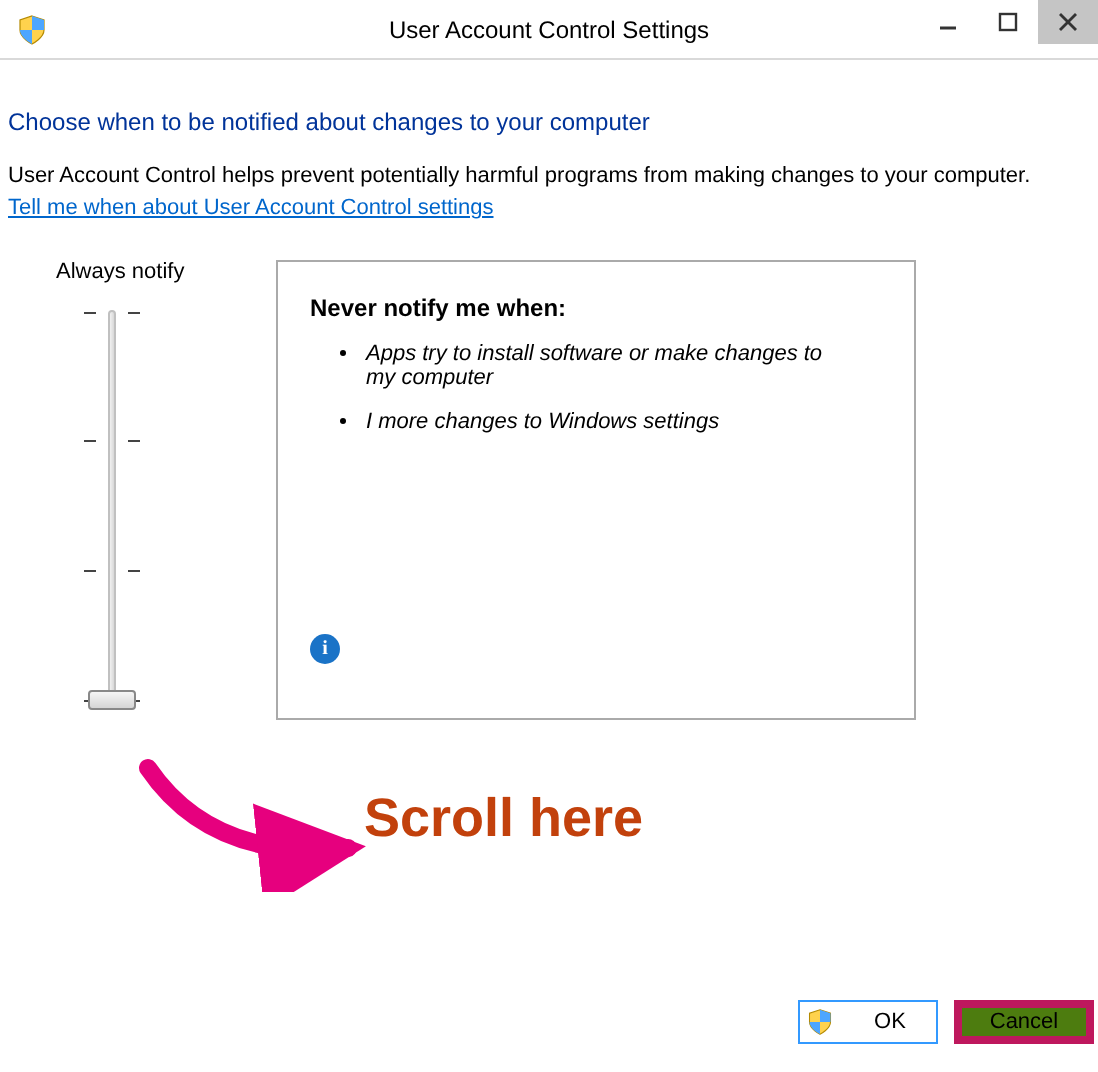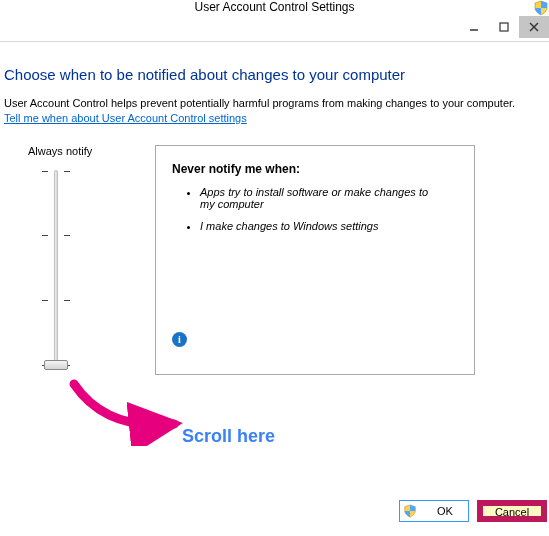--- a/index.html
+++ b/index.html
@@ -7,27 +7,26 @@
       font-family: "Segoe UI", Tahoma, sans-serif;
       font-size: 12px;
       color: #000;
       background: #fff;
       width: 549px;
       height: 536px;
       overflow: hidden;
       position: relative;
     }
     .titlebar {
-      height: 42px;
+      height: 30px;
       background: #fff;
       border-bottom: 1px solid #d9d9d9;
       display: flex;
-      align-items: flex-end;
-      position: relative;
-      flex-direction: column;
+      align-items: center;
+      position: relative;
     }
     .titlebar-icon {
       margin-left: 8px;
       display: inline-flex;
     }
     .titlebar-title {
       position: absolute;
       left: 50%;
       transform: translateX(-50%);
       font-size: 12px;
@@ -47,41 +46,40 @@
       font-family: Arial, sans-serif;
     }
     .win-btn.close {
       background: #c5c5c5;
     }
     .content {
       padding: 24px 0 0 4px;
     }
     .heading {
       color: #003399;
-      font-size: 15px;
+      font-size: 12px;
       font-weight: 400;
       margin-bottom: 14px;
     }
     .subtext {
       font-size: 11px;
       color: #000;
       margin-bottom: 2px;
       white-space: nowrap;
     }
     .link {
       color: #0066cc;
       text-decoration: underline;
       font-size: 11px;
       cursor: pointer;
     }
     .slider-area {
       display: flex;
       margin-top: 20px;
       padding-left: 4px;
-      gap: 17px;
     }
     .slider-column {
       width: 130px;
       position: relative;
     }
     .slider-label-top {
       font-size: 11px;
       margin-bottom: 8px;
       margin-left: 20px;
     }
@@ -168,22 +166,22 @@
       bottom: 14px;
       right: 0;
       display: flex;
       gap: 8px;
       padding-right: 2px;
     }
     .btn {
       min-width: 70px;
       height: 22px;
       font-size: 11px;
-      background: #fef9c3;
-      border: 6px solid #be185d;
+      background: #4d7c0f;
+      border: 4px solid #be185d;
       cursor: pointer;
       padding: 0 10px;
     }
     .btn.ok {
       border: 1px solid #3399ff;
       padding-left: 32px;
       position: relative;
       background: #fff;
     }
     .btn.ok .shield-mini {
@@ -194,26 +192,25 @@
     .annotation-arrow {
       position: absolute;
       left: 66px;
       top: 376px;
       pointer-events: none;
     }
     .annotation-text {
       position: absolute;
       left: 182px;
       top: 394px;
-      color: #3b82f6;
-      font-size: 18px;
+      color: #c2410c;
+      font-size: 27px;
       font-weight: bold;
       font-family: Arial, sans-serif;
       pointer-events: none;
-      margin-top: 32px;
     }
   </style>
 </head>
 <body>
 
 <div class="titlebar">
   <span class="titlebar-icon">
     <svg width="16" height="16" viewBox="0 0 16 16">
       <path d="M8 1 L14 3 L14 8 C14 12 8 15 8 15 C8 15 2 12 2 8 L2 3 Z" fill="#ffd24d" stroke="#b58a00" stroke-width="0.6"></path>
       <path d="M8 1 L14 3 L14 8 L8 8 Z" fill="#4da6ff"></path>
@@ -260,21 +257,21 @@
         <div class="tick left" style="top:200px"></div>
           <div class="tick right" style="top:200px"></div>
         <div class="thumb" style="top:195px"></div>
       </div>
     </div>
 
     <div class="info-panel">
       <div class="panel-heading">Never notify me when:</div>
       <ul class="panel-list">
         <li>Apps try to install software or make changes to my computer</li>
-        <li>I make changes to Windows settings</li>
+        <li>I more changes to Windows settings</li>
       </ul>
       <div class="reco">
         <span class="info-icon">i</span>
       </div>
     </div>
   </div>
 </div>
 
 <svg class="annotation-arrow" width="130" height="70">
   <defs>

